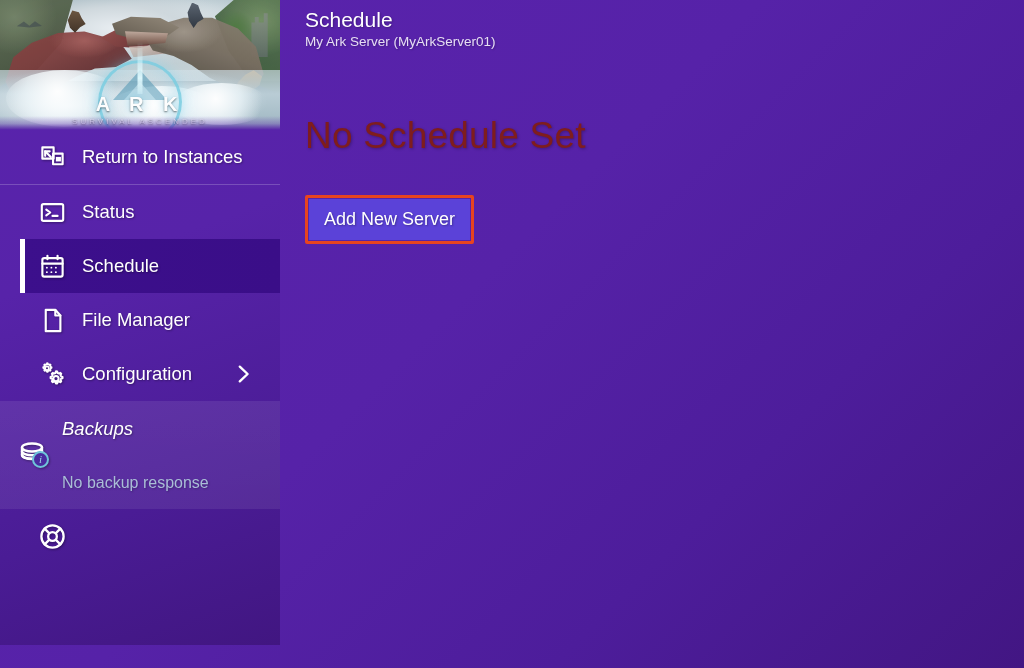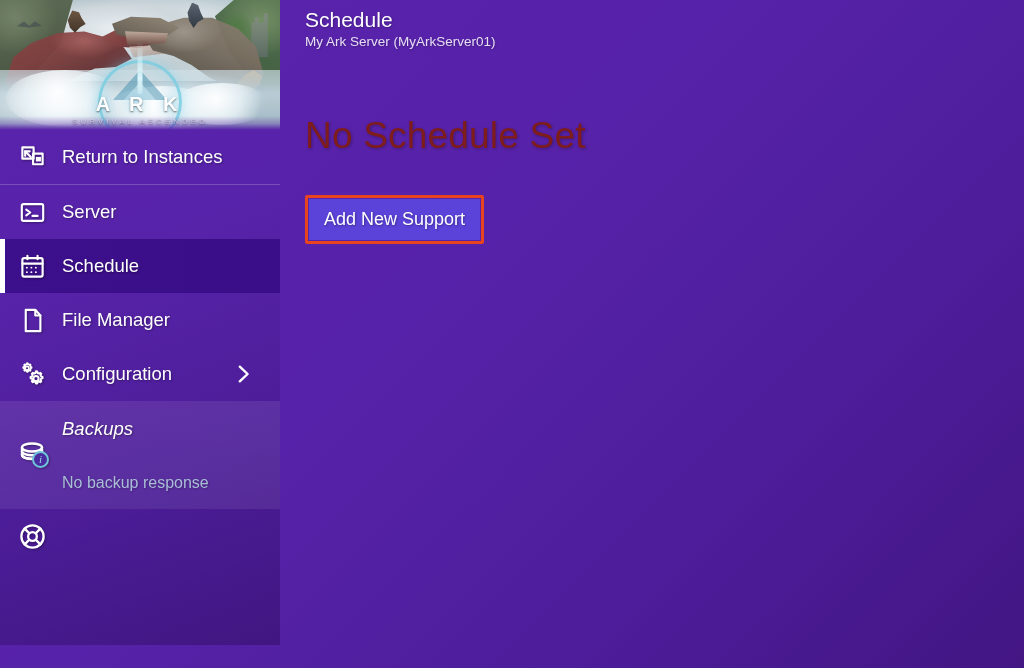--- a/index.html
+++ b/index.html
@@ -204,20 +204,21 @@
   }
 
   
   .nav-item {
     position: relative;
     display: flex;
     align-items: center;
     height: 54px;
     padding-left: 14px;
     cursor: pointer;
+    margin-left: 20px;
   }
   .nav-item .ico {
     width: 36px;
     min-width: 36px;
     display: flex;
     align-items: center;
     justify-content: center;
     color: #ffffff;
     filter: drop-shadow(1px 1px 1px rgba(0,0,0,.35));
   }
@@ -408,21 +409,21 @@
 
 
   <div class="nav-item">
     <span class="ico">
       <svg width="27" height="27" viewBox="0 0 24 24" fill="none" stroke="currentColor" stroke-width="1.9" stroke-linecap="round" stroke-linejoin="round">
         <rect x="2.5" y="4.5" width="19" height="15" rx="1.5"></rect>
         <path d="M6.5 9.5 L10 12 L6.5 14.5"></path>
         <path d="M12 15 L16.5 15"></path>
       </svg>
     </span>
-    <span class="lbl">Server</span>
+    <span class="lbl">Status</span>
   </div>
 
   <div class="nav-item active">
     <span class="ico">
       <svg width="27" height="27" viewBox="0 0 24 24" fill="none" stroke="currentColor" stroke-width="1.9" stroke-linecap="round" stroke-linejoin="round">
         <rect x="3" y="4.5" width="18" height="16.5" rx="1.6"></rect>
         <path d="M3 9.5 L21 9.5"></path>
         <path d="M7.5 2.5 L7.5 5.5"></path>
           <path d="M16.5 2.5 L16.5 5.5"></path>
         <g stroke-width="1.7">
@@ -500,15 +501,15 @@
 
 </div>
 
 <div id="main">
   <div class="page-title">Schedule</div>
   <div class="page-sub">My Ark Server (MyArkServer01)</div>
 
   <div class="headline">No Schedule Set</div>
 
   <div class="btn-wrap">
-    <button class="btn">Add New Support</button>
+    <button class="btn">Add New Server</button>
   </div>
 </div>
 
 </body></html>

